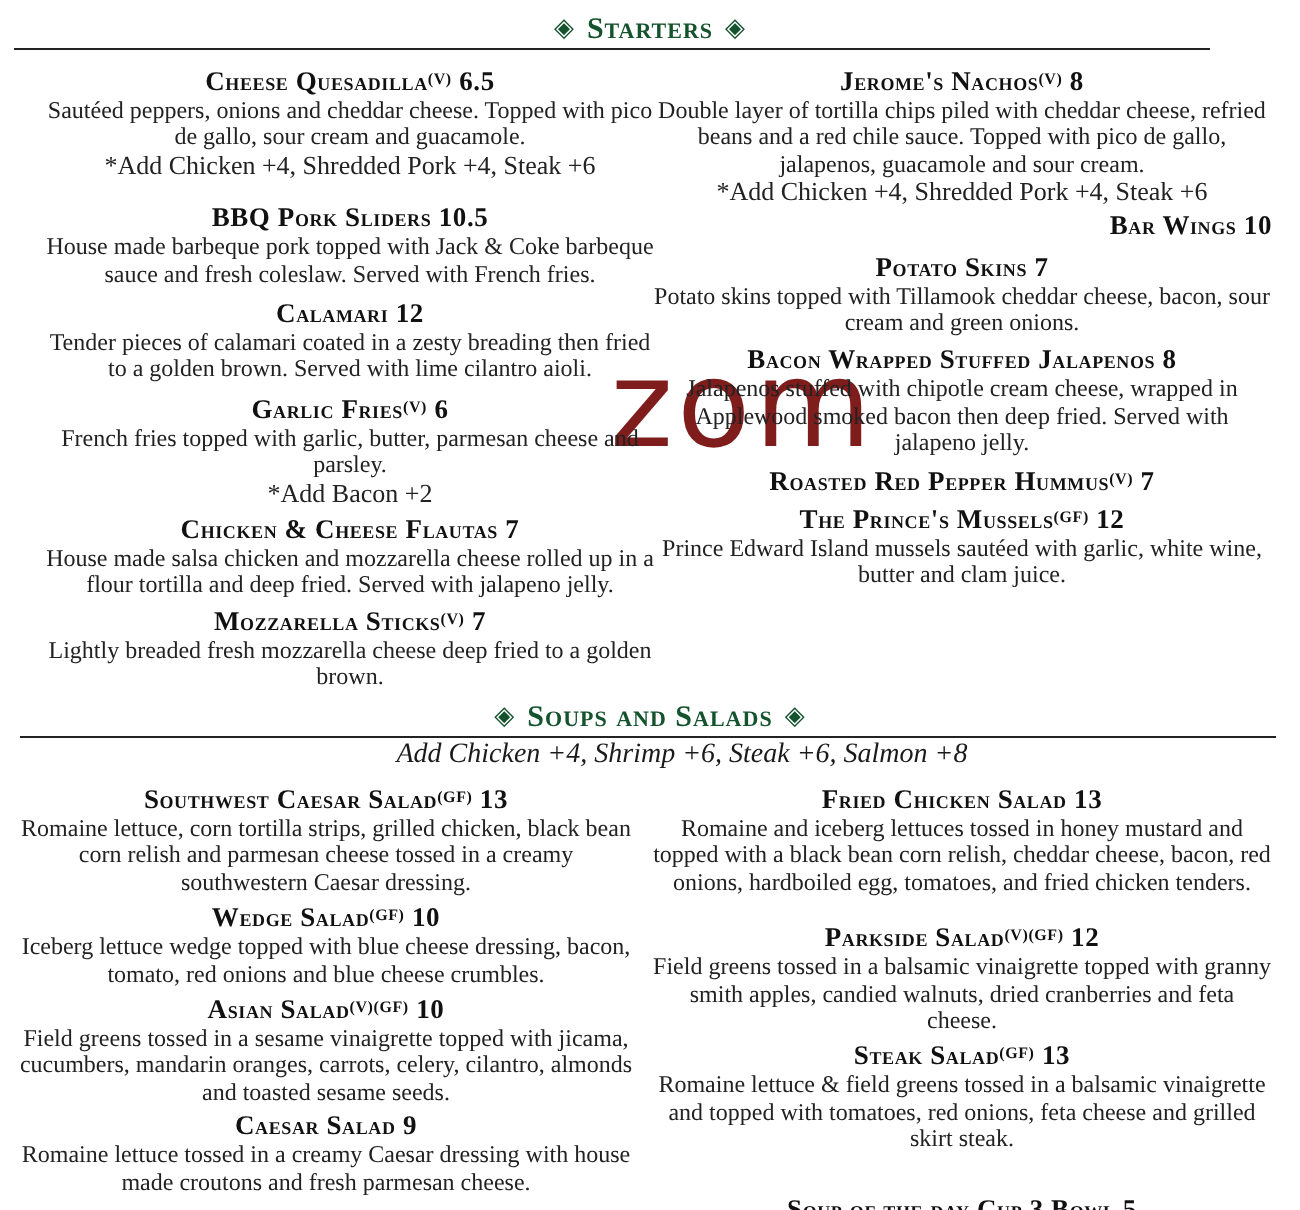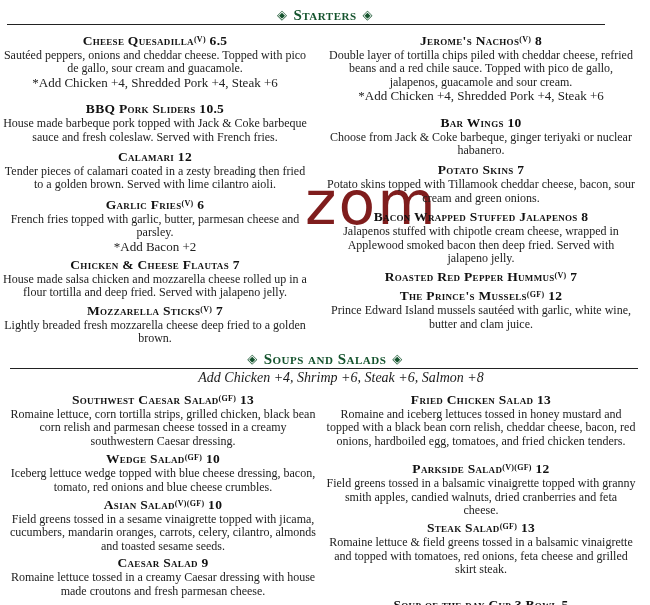--- a/index.html
+++ b/index.html
@@ -33,21 +33,21 @@
 </head>
 <body>
 
 <div class="watermark">zom</div>
 
 <div class="section-title" style="top:6px;">
   <span class="diamond">◈</span><span>Starters</span><span class="diamond">◈</span>
 </div>
 <div class="rule" style="top:24px; left:7px; width:598px;"></div>
 
-<div class="col" id="st-left" style="left:0; top:33px; width:310px;">
+<div class="col" id="st-left" style="left:20px; top:33px; width:310px;">
     <div class="item">
       <div class="item-name"><span>Cheese Quesadilla</span><sup>(V)</sup> <span> 6.5</span></div>
       <div class="item-desc">Sautéed peppers, onions and cheddar cheese. Topped with pico de gallo, sour cream and guacamole.</div>
       <div class="item-addon">*Add Chicken +4, Shredded Pork +4, Steak +6</div>
     </div>
     <div class="item" style="margin-top: 12px;">
       <div class="item-name"><span>BBQ Pork Sliders</span> <span> 10.5</span></div>
       <div class="item-desc">House made barbeque pork topped with Jack &amp; Coke barbeque sauce and fresh coleslaw. Served with French fries.</div>
     </div>
     <div class="item" style="margin-top: 5px;">
@@ -67,23 +67,22 @@
       <div class="item-name"><span>Mozzarella Sticks</span><sup>(V)</sup> <span> 7</span></div>
       <div class="item-desc">Lightly breaded fresh mozzarella cheese deep fried to a golden brown.</div>
     </div>
   </div>
 <div class="col" id="st-right" style="left:326px; top:33px; width:310px;">
     <div class="item">
       <div class="item-name"><span>Jerome's Nachos</span><sup>(V)</sup> <span> 8</span></div>
       <div class="item-desc">Double layer of tortilla chips piled with cheddar cheese, refried beans and a red chile sauce. Topped with pico de gallo, jalapenos, guacamole and sour cream.</div>
       <div class="item-addon">*Add Chicken +4, Shredded Pork +4, Steak +6</div>
     </div>
-    <div class="item" style="margin-top: 12px;">
+    <div class="item" style="margin-top: 2px; text-align: right;">
       <div class="item-name"><span>Bar Wings</span> <span> 10</span></div>
-      <div class="item-desc">Choose from Jack &amp; Coke barbeque, ginger teriyaki or nuclear habanero.</div>
     </div>
     <div class="item" style="margin-top: 5px;">
       <div class="item-name"><span>Potato Skins</span> <span> 7</span></div>
       <div class="item-desc">Potato skins topped with Tillamook cheddar cheese, bacon, sour cream and green onions.</div>
     </div>
     <div class="item" style="margin-top: 4px;">
       <div class="item-name"><span>Bacon Wrapped Stuffed Jalapenos</span> <span> 8</span></div>
       <div class="item-desc">Jalapenos stuffed with chipotle cream cheese, wrapped in Applewood smoked bacon then deep fried. Served with jalapeno jelly.</div>
     </div>
     <div class="item" style="margin-top: 4px;">

